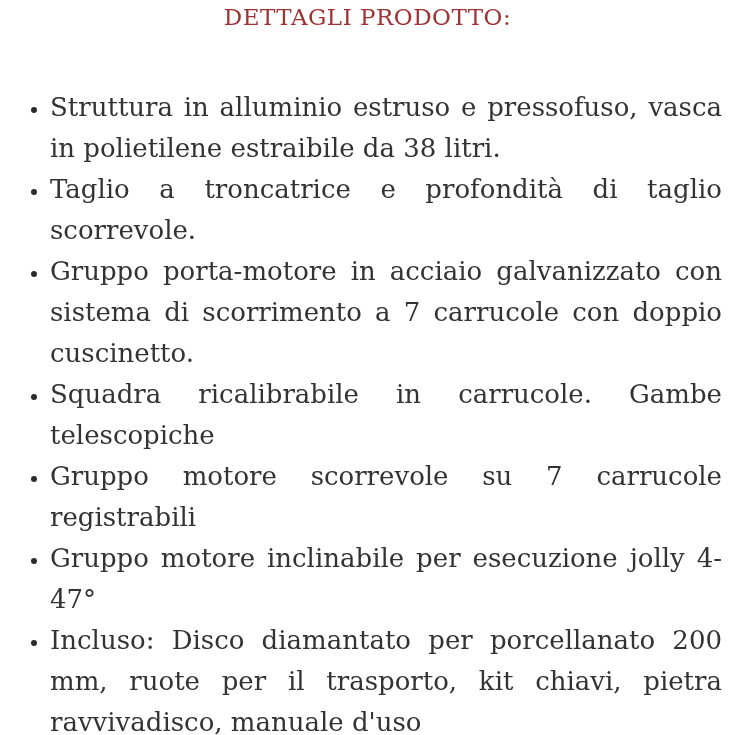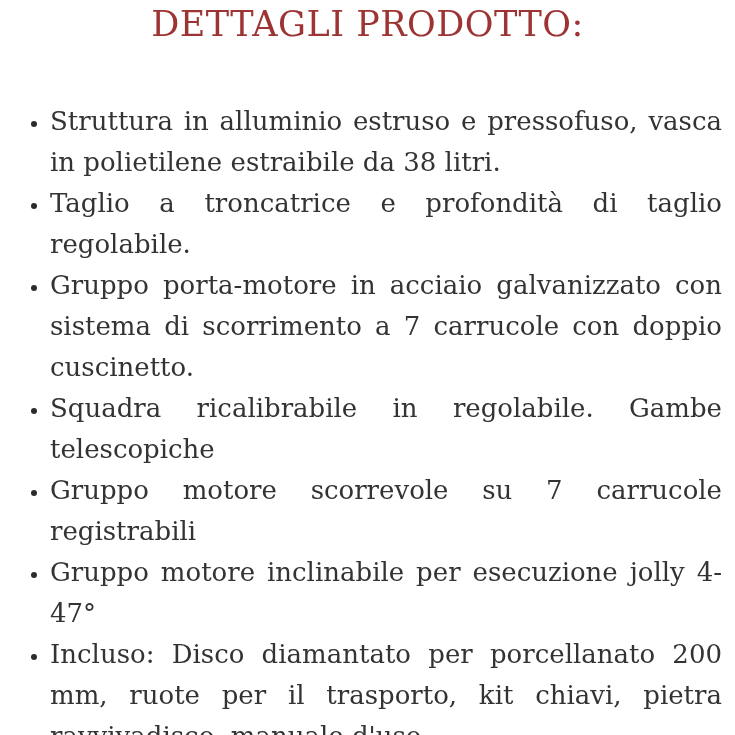--- a/index.html
+++ b/index.html
@@ -17,21 +17,21 @@
     width: 735px;
     height: 735px;
     background: #ffffff;
     box-sizing: border-box;
   }
   .title {
     margin: 4px 14px 0 14px;
     padding: 0;
     text-align: center;
     font-family: "DejaVu Serif", serif;
-    font-size: 35px;
+    font-size: 23px;
     font-weight: 400;
     color: #9e3333;
     letter-spacing: 0.5px;
     line-height: 1.17;
   }
   ul.details {
     margin: 56px 0 12px 0;
     padding: 0 13px 0 50px;
     list-style: disc outside;
     font-size: 26px;
@@ -50,20 +50,20 @@
   }
 </style>
 </head>
 <body>
 
 <div class="page">
   <h1 class="title">DETTAGLI PRODOTTO:</h1>
 
   <ul class="details">
     <li>Struttura in alluminio estruso e pressofuso, vasca in polietilene estraibile da 38 litri.</li>
-    <li>Taglio a troncatrice e profondità di taglio regolabile.</li>
+    <li>Taglio a troncatrice e profondità di taglio scorrevole.</li>
     <li>Gruppo porta-motore in acciaio galvanizzato con sistema di scorrimento a 7 carrucole con doppio cuscinetto.</li>
-    <li>Squadra ricalibrabile in regolabile. Gambe telescopiche</li>
+    <li>Squadra ricalibrabile in carrucole. Gambe telescopiche</li>
     <li>Gruppo motore scorrevole su 7 carrucole registrabili</li>
     <li>Gruppo motore inclinabile per esecuzione jolly 4-47°</li>
     <li>Incluso: Disco diamantato per porcellanato 200 mm, ruote per il trasporto, kit chiavi, pietra ravvivadisco, manuale d'uso</li>
   </ul>
 </div>
 
 </body></html>

